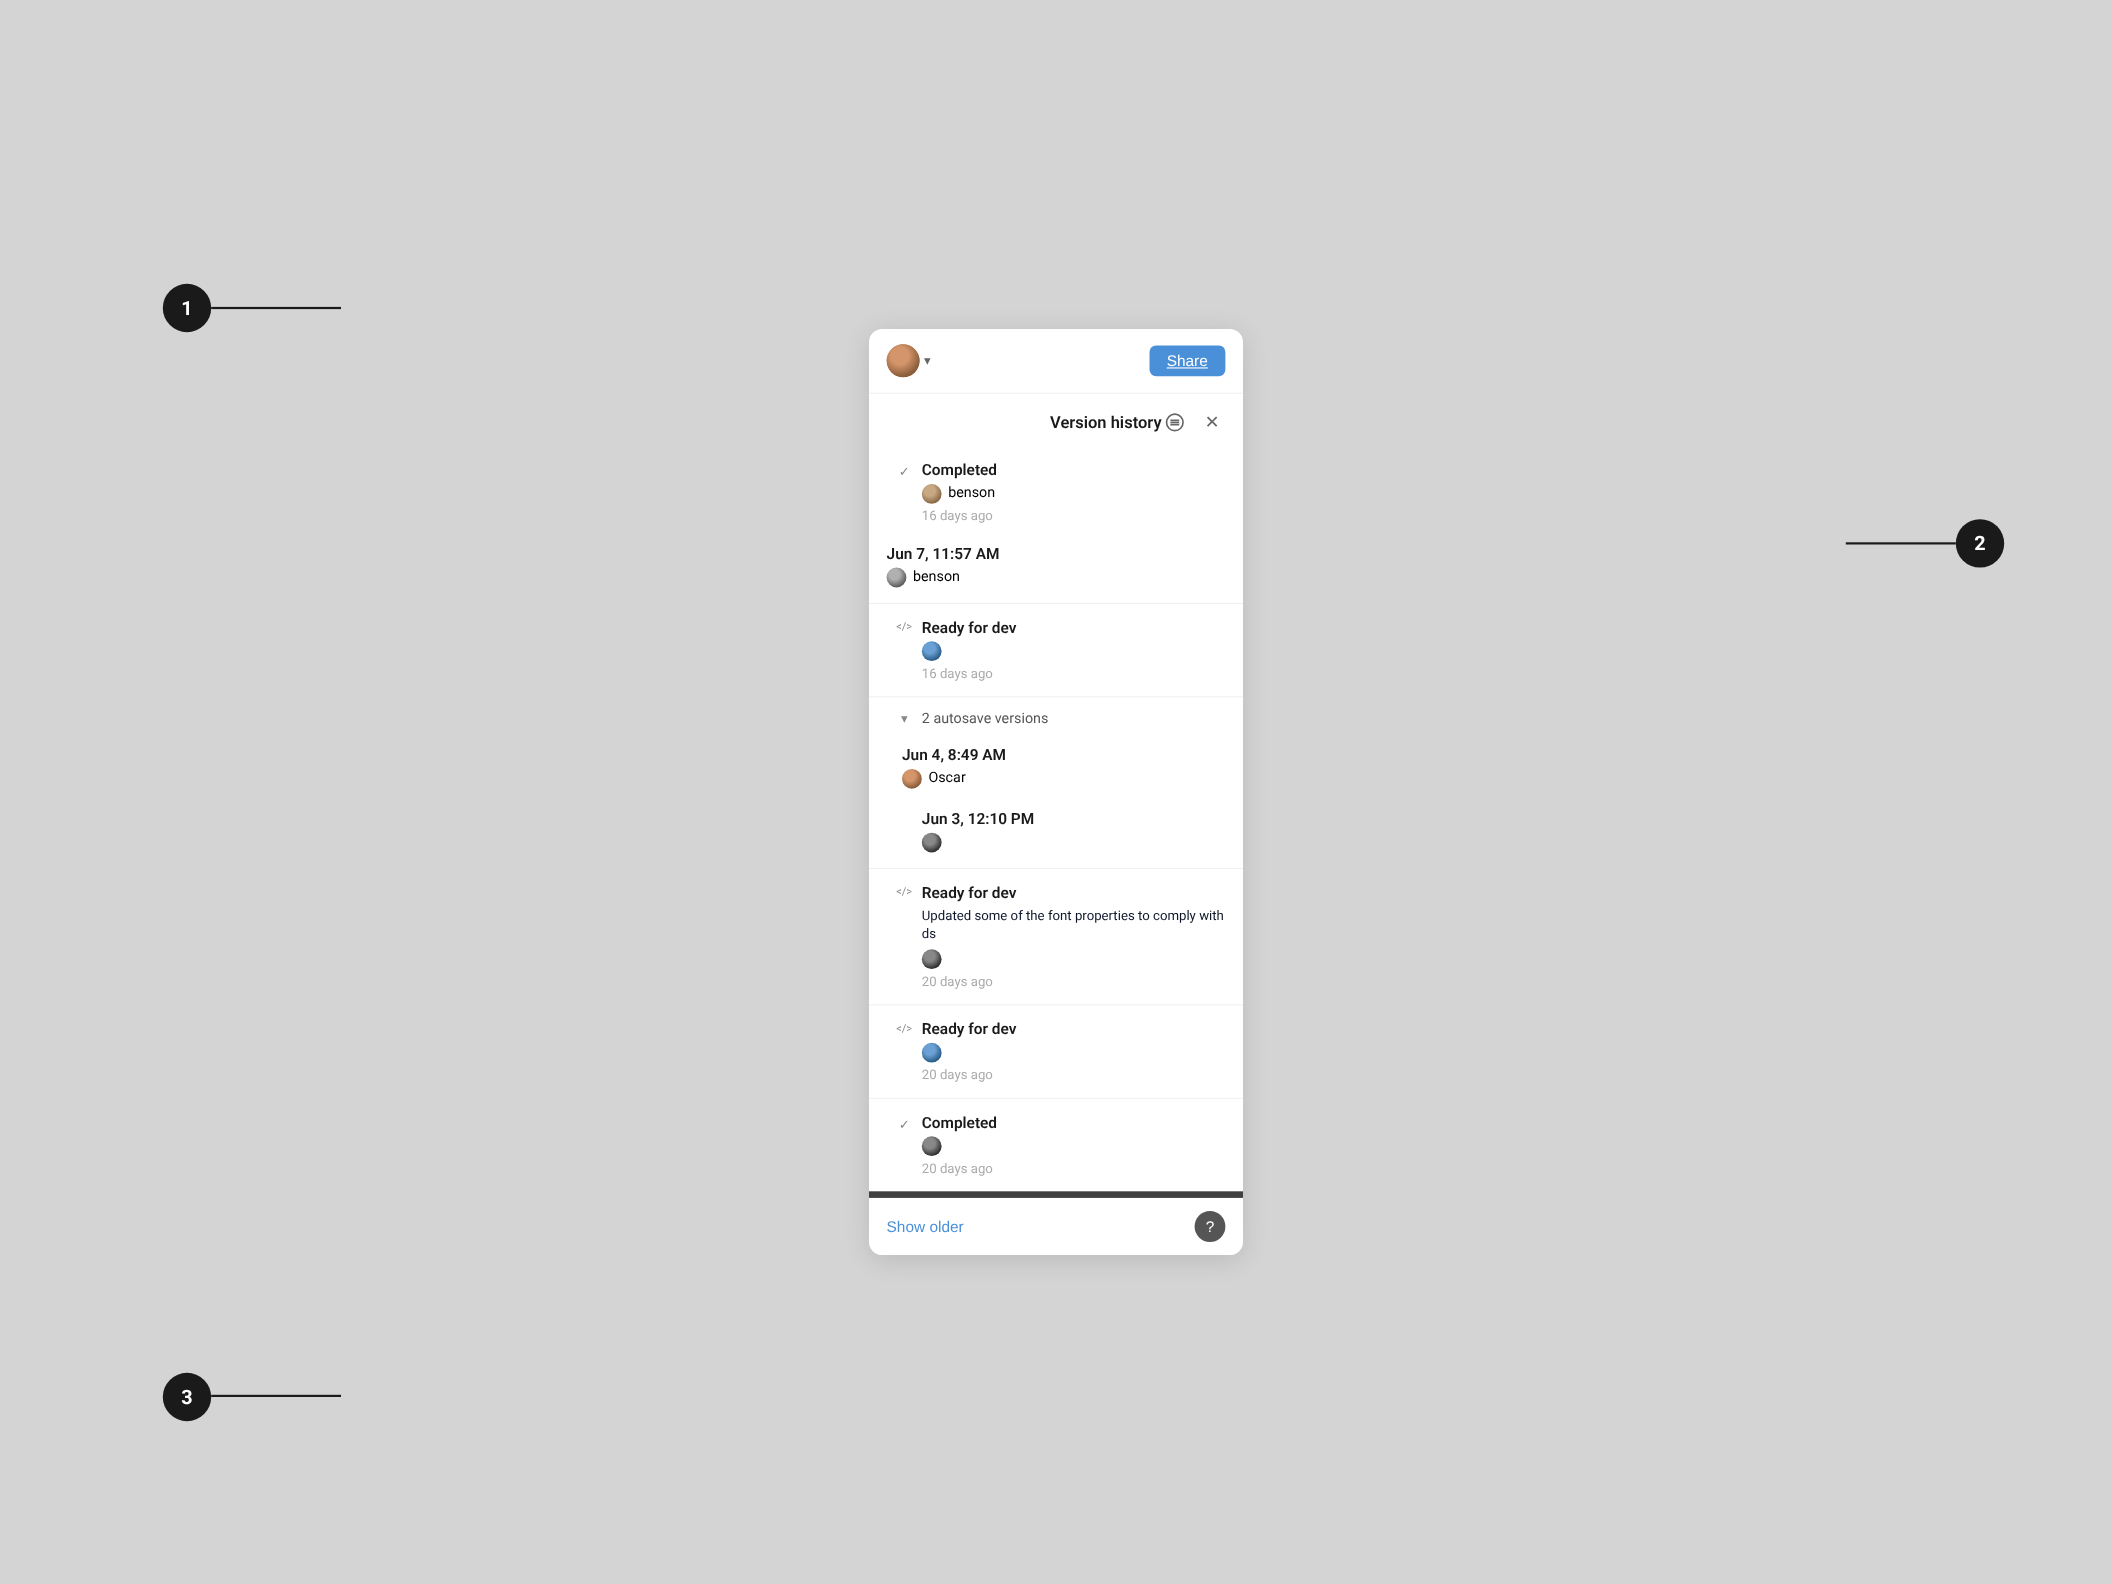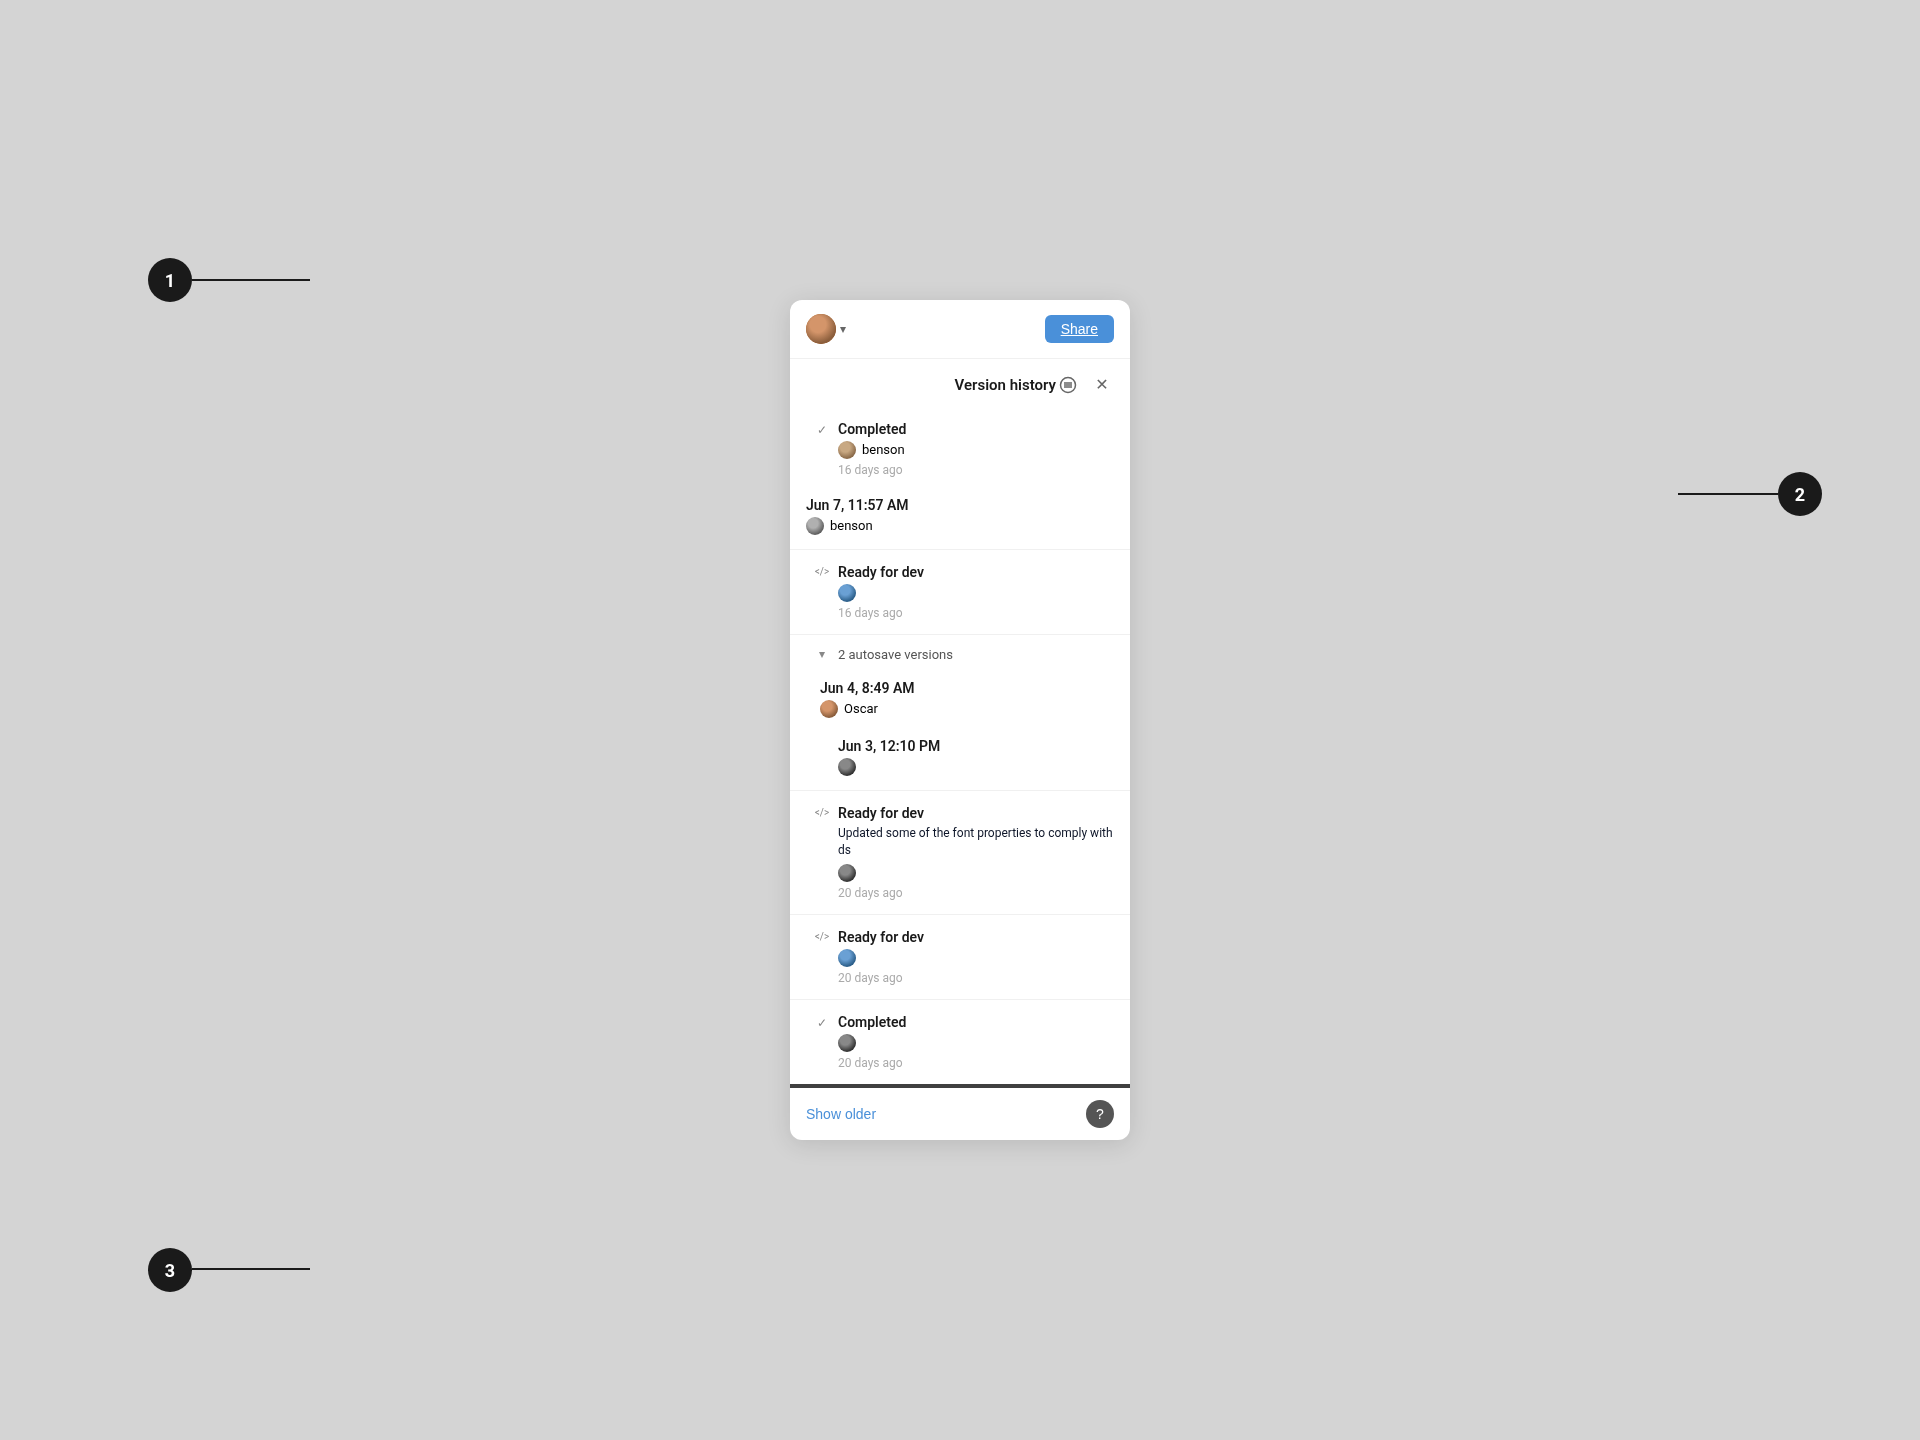--- a/index.html
+++ b/index.html
@@ -230,21 +230,21 @@
       background: #f0f0f0;
       margin: 4px 0;
     }
 
     
     .panel-footer {
       display: flex;
       align-items: center;
       justify-content: space-between;
       padding: 12px 16px;
-      border-top: 4px solid #404040;
+      border-top: 6px solid #404040;
     }
 
     .show-older-btn {
       background: none;
       border: none;
       color: #4A90D9;
       font-size: 14px;
       cursor: pointer;
       font-weight: 500;
     }

